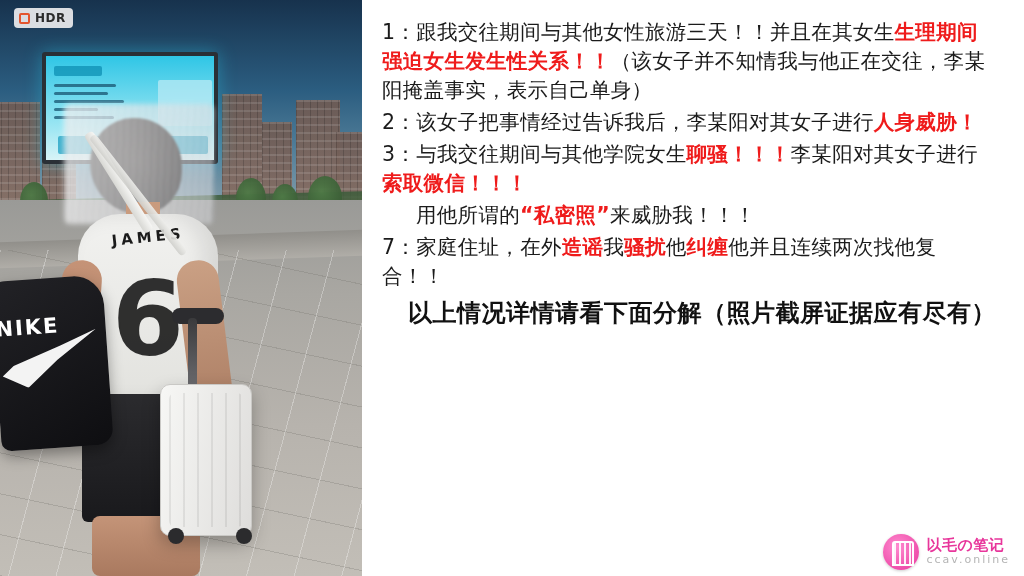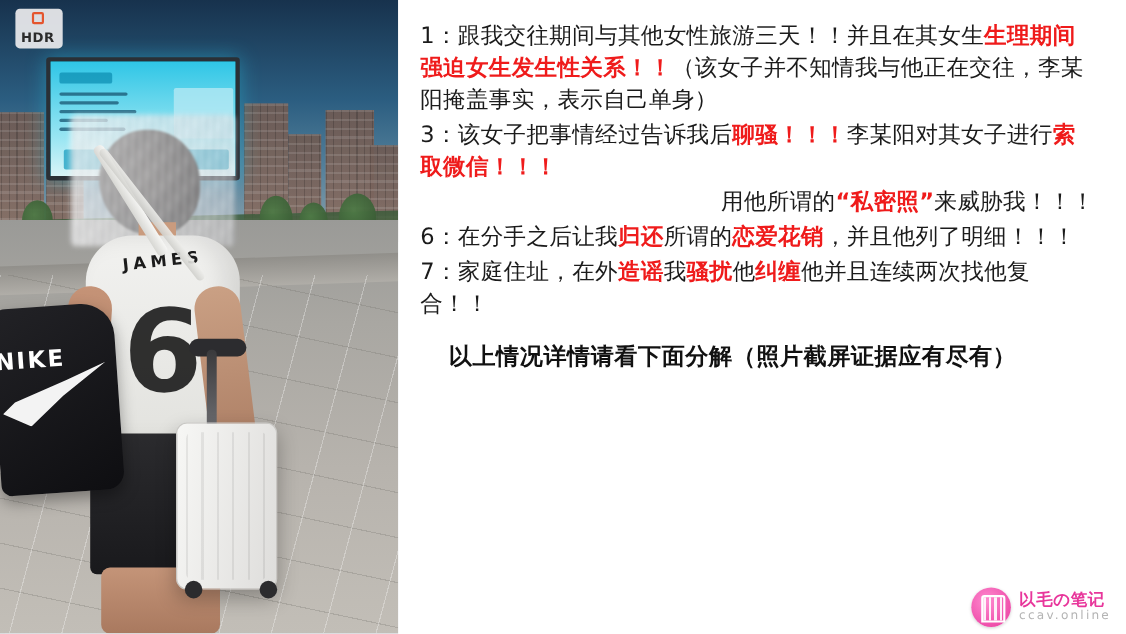--- a/index.html
+++ b/index.html
@@ -182,21 +182,21 @@
     background: #2c2c2f; border-radius: 8px;
   }
   .wheel { position:absolute; width: 16px; height: 16px; background:#2b2b2d; border-radius:50%; }
   
   #hdr-badge {
     position: absolute; left: 14px; top: 8px;
     display: flex; align-items: center; gap: 5px;
     background: rgba(235,236,238,.92);
     border-radius: 4px;
     padding: 3px 7px 3px 5px;
-    color: #2b2b2b; font-size: 12px; font-weight: bold; letter-spacing: .5px; flex-direction: column;
+    color: #2b2b2b; font-size: 12px; font-weight: bold; letter-spacing: .5px;
   }
   #hdr-badge .hdr-sq {
     width: 11px; height: 11px; border: 2px solid #e4552e; border-radius: 2px;
   }
 
   
   #text-panel {
     position: absolute; left: 362px; top: 0; width: 662px; height: 576px;
     background: #ffffff;
     padding: 18px 18px 0 16px;
@@ -208,24 +208,24 @@
     margin: 4px 0 10px 8px;
   }
   .line {
     font-size: 20.5px;
     line-height: 29px;
     color: #1b1b1b;
     margin: 0 11px 3px 4px;
     letter-spacing: .3px;
   }
   .line .r { color: #ef1b1b; font-weight: bold; }
-  .indent { margin-left: 38px; text-align: right; }
+  .indent { margin-left: 38px; }
   #footer-note {
-    font-size: 21px; font-weight: bold; color: #111;
-    margin: 19px 0 0 30px; letter-spacing: .5px;
+    font-size: 24px; font-weight: bold; color: #111;
+    margin: 6px 0 0 30px; letter-spacing: .5px;
   }
   
   #watermark {
     position: absolute; right: 14px; bottom: 6px;
     display: flex; align-items: center; gap: 7px;
   }
   #wm-logo {
     width: 36px; height: 36px; border-radius: 50%;
     background: radial-gradient(circle at 40% 35%, #ff8bd0, #e8369b);
     position: relative;
@@ -309,23 +309,23 @@
 
     <div id="hdr-badge">
       <span class="hdr-sq"></span>
       <span>HDR</span>
     </div>
   </div>
 
   <div id="text-panel">
     <div id="lines-container">
         <p class="line"><span>1：</span><span>跟我交往期间与其他女性旅游三天！！并且在其女生</span><span class="r">生理期间强迫女生发生性关系！！</span><span>（该女子并不知情我与他正在交往，李某阳掩盖事实，表示自己单身）</span></p>
-        <p class="line"><span>3：</span><span>该女子把事情经过告诉我后</span><span class="r">聊骚！！！</span><span>李某阳对其女子进行</span><span class="r">索取微信！！！</span></p>
+        <p class="line"><span>2：</span><span>该女子把事情经过告诉我后，李某阳对其女子进行</span><span class="r">人身威胁！</span></p>
+        <p class="line"><span>3：</span><span>与我交往期间与其他学院女生</span><span class="r">聊骚！！！</span><span>李某阳对其女子进行</span><span class="r">索取微信！！！</span></p>
         <p class="line indent"><span>用他所谓的</span><span class="r">“私密照”</span><span>来威胁我！！！</span></p>
-        <p class="line"><span>6：</span><span>在分手之后让我</span><span class="r">归还</span><span>所谓的</span><span class="r">恋爱花销</span><span>，并且他列了明细！！！</span></p>
         <p class="line"><span>7：</span><span>家庭住址，在外</span><span class="r">造谣</span><span>我</span><span class="r">骚扰</span><span>他</span><span class="r">纠缠</span><span>他并且连续两次找他复合！！</span></p>
       </div>
     <div id="footer-note">以上情况详情请看下面分解（照片截屏证据应有尽有）</div>
 
     <div id="watermark">
       <div id="wm-logo"></div>
       <div id="wm-text">
         <div id="wm-main">以毛の笔记</div>
         <div id="wm-sub">ccav.online</div>
       </div>

